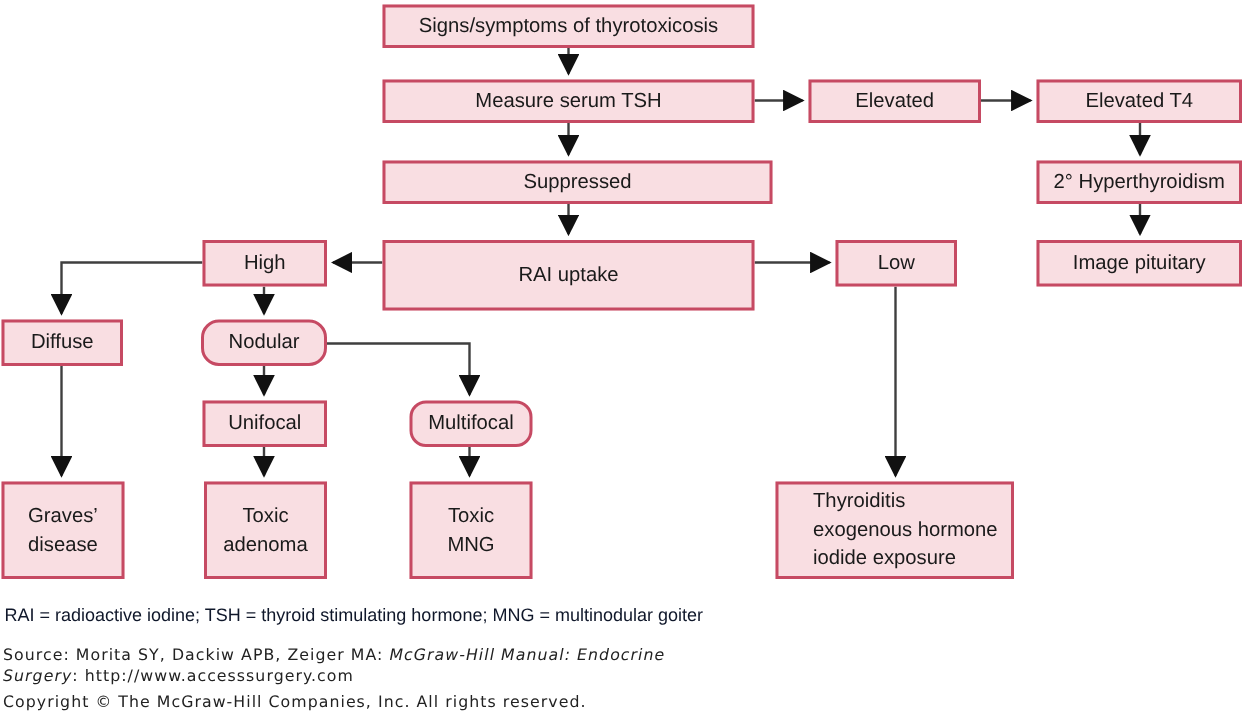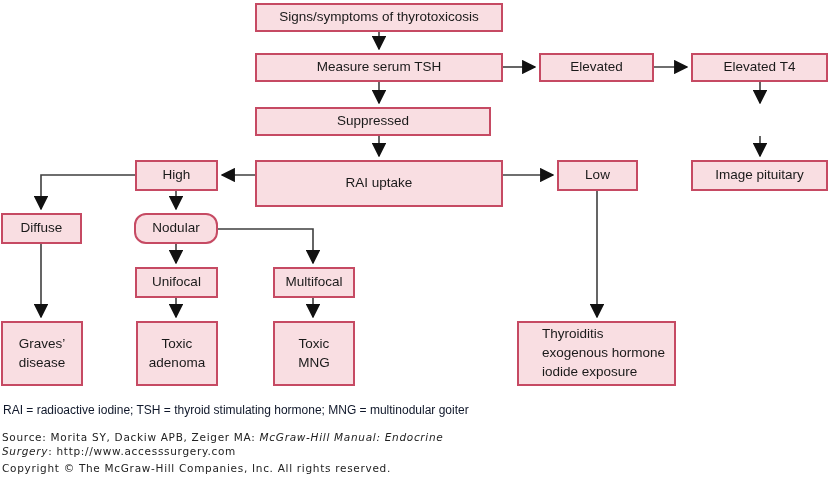--- a/index.html
+++ b/index.html
@@ -28,30 +28,30 @@
     justify-content: center;
     text-align: center;
     white-space: pre-line;
     line-height: 1.4;
     z-index: 1;
   }
   .n-signs          { left:255px; top:3px;   width:248px; height:29px; }
   .n-measure-tsh    { left:255px; top:53px;  width:248px; height:29px; }
   .n-elevated       { left:539px; top:53px;  width:115px; height:29px; }
   .n-elevated-t4    { left:691px; top:53px;  width:137px; height:29px; }
-  .n-suppressed     { left:255px; top:107px; width:236px; height:29px; }
+  .n-suppressed     { left:255px; top:107px; width:260px; height:29px; }
   .n-hyper2         { left:691px; top:107px; width:137px; height:29px; }
   .n-rai            { left:255px; top:160px; width:248px; height:47px; }
   .n-high           { left:135px; top:160px; width:83px;  height:31px; }
   .n-low            { left:557px; top:160px; width:81px;  height:31px; }
   .n-image-pituitary{ left:691px; top:160px; width:137px; height:31px; }
   .n-diffuse        { left:1px;   top:213px; width:81px;  height:31px; }
   .n-nodular        { left:134px; top:213px; width:84px;  height:31px;border-radius:12px; }
   .n-unifocal       { left:135px; top:267px; width:83px;  height:31px; }
-  .n-multifocal     { left:273px; top:267px; width:82px;  height:31px; }
+  .n-multifocal     { left:273px; top:267px; width:82px;  height:31px;border-radius:11px; }
   .n-graves         { left:1px;   top:321px; width:82px;  height:65px; }
   .n-toxic-adenoma  { left:136px; top:321px; width:82px;  height:65px; }
   .n-toxic-mng      { left:273px; top:321px; width:82px;  height:65px; }
   .n-thyroiditis    { left:517px; top:321px; width:159px; height:65px;
                       justify-content:flex-start; text-align:left; padding-left:23px; }
   .abbrev {
     position: absolute;
     left: 3px; top: 403px;
     font-size: 12px;
     color: #0f172a;
@@ -101,20 +101,21 @@
       <path d="M313,298 L313,317" marker-end="url(#arrow)"></path>
       <path d="M597,191 L597,317" marker-end="url(#arrow)"></path>
     </g>
   </svg>
 
   <div class="node n-signs">Signs/symptoms of thyrotoxicosis</div>
   <div class="node n-measure-tsh">Measure serum TSH</div>
   <div class="node n-elevated">Elevated</div>
   <div class="node n-elevated-t4">Elevated T4</div>
   <div class="node n-suppressed">Suppressed</div>
+  <div class="node n-hyper2">2° Hyperthyroidism</div>
   <div class="node n-rai">RAI uptake</div>
   <div class="node n-high">High</div>
   <div class="node n-low">Low</div>
   <div class="node n-image-pituitary">Image pituitary</div>
   <div class="node n-diffuse">Diffuse</div>
   <div class="node n-nodular">Nodular</div>
   <div class="node n-unifocal">Unifocal</div>
   <div class="node n-multifocal">Multifocal</div>
   <div class="node n-graves">Graves’
 disease</div>

